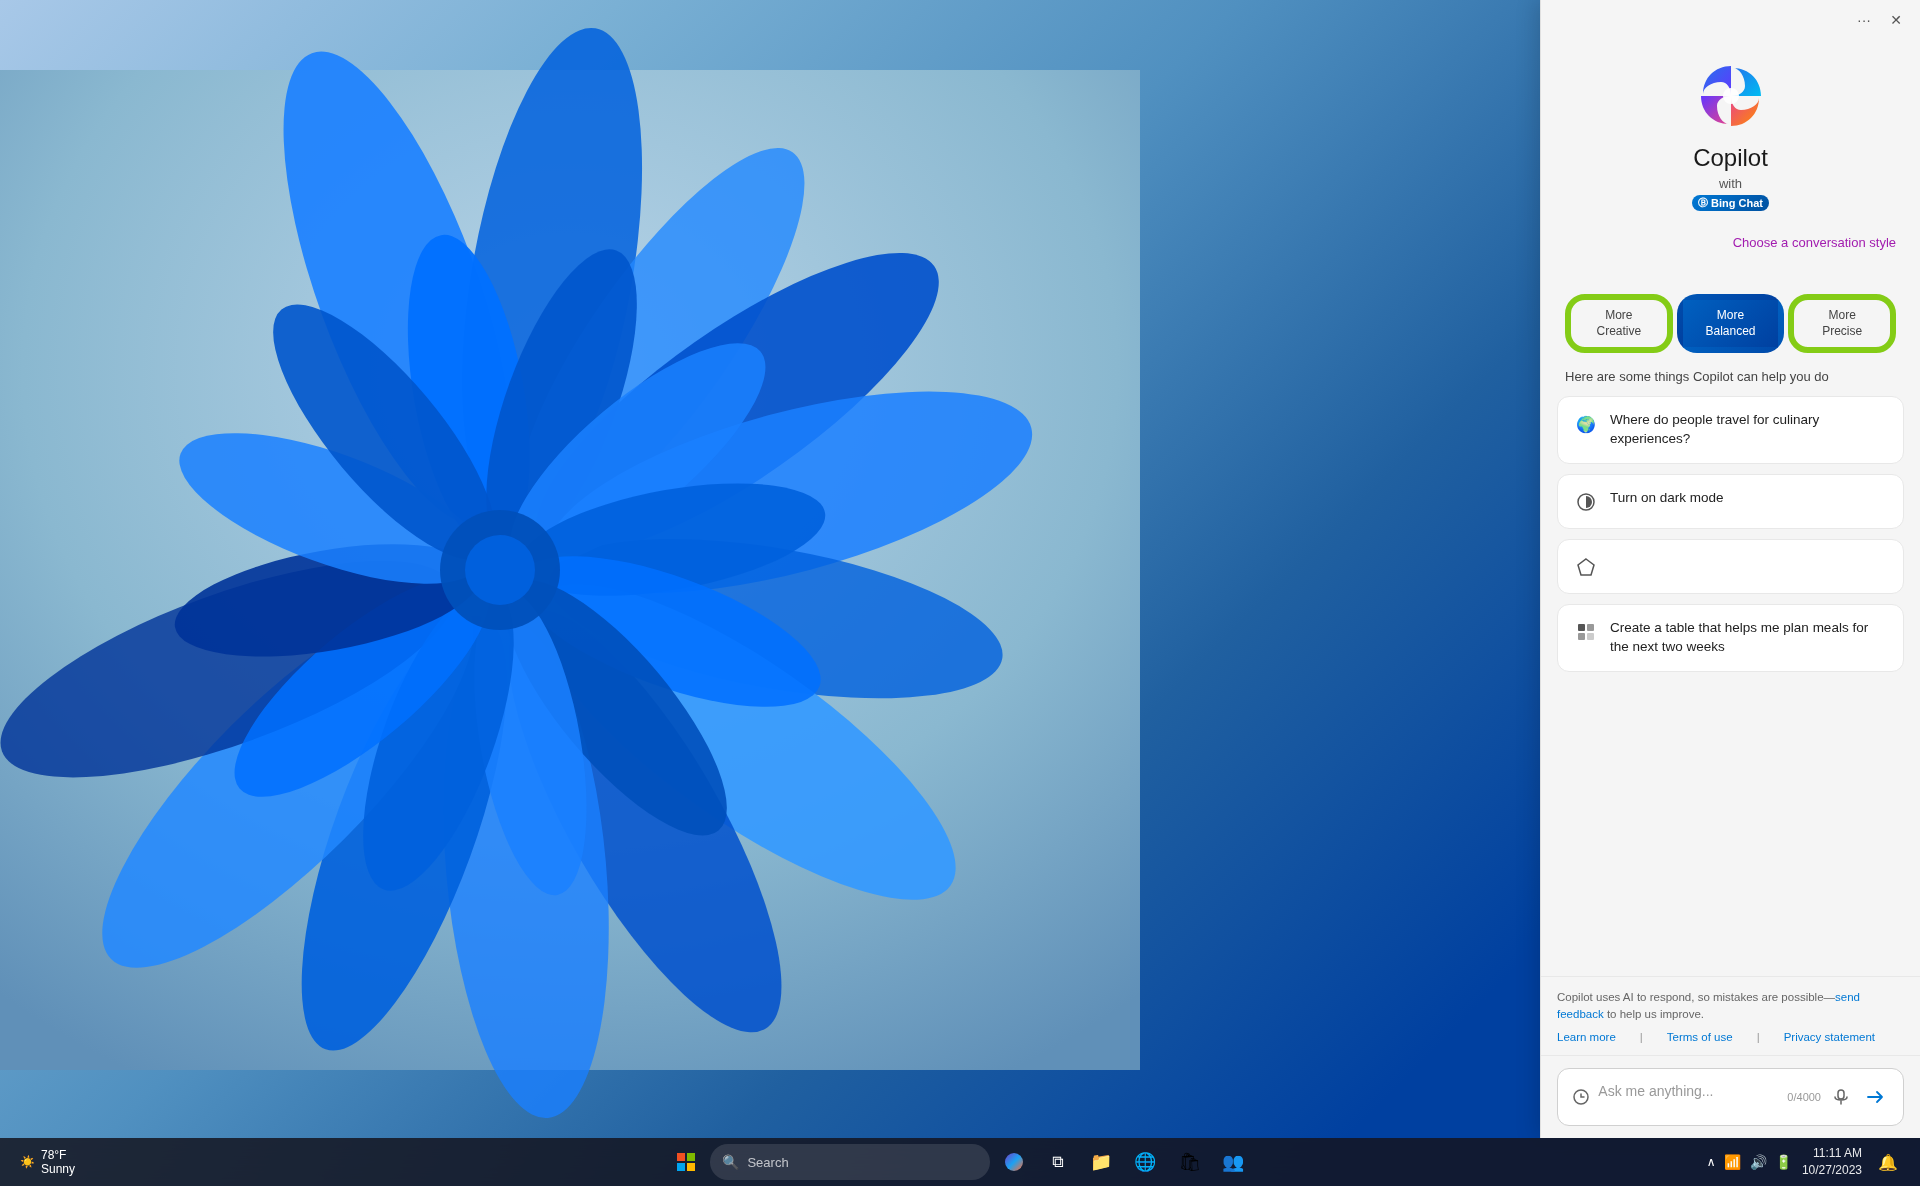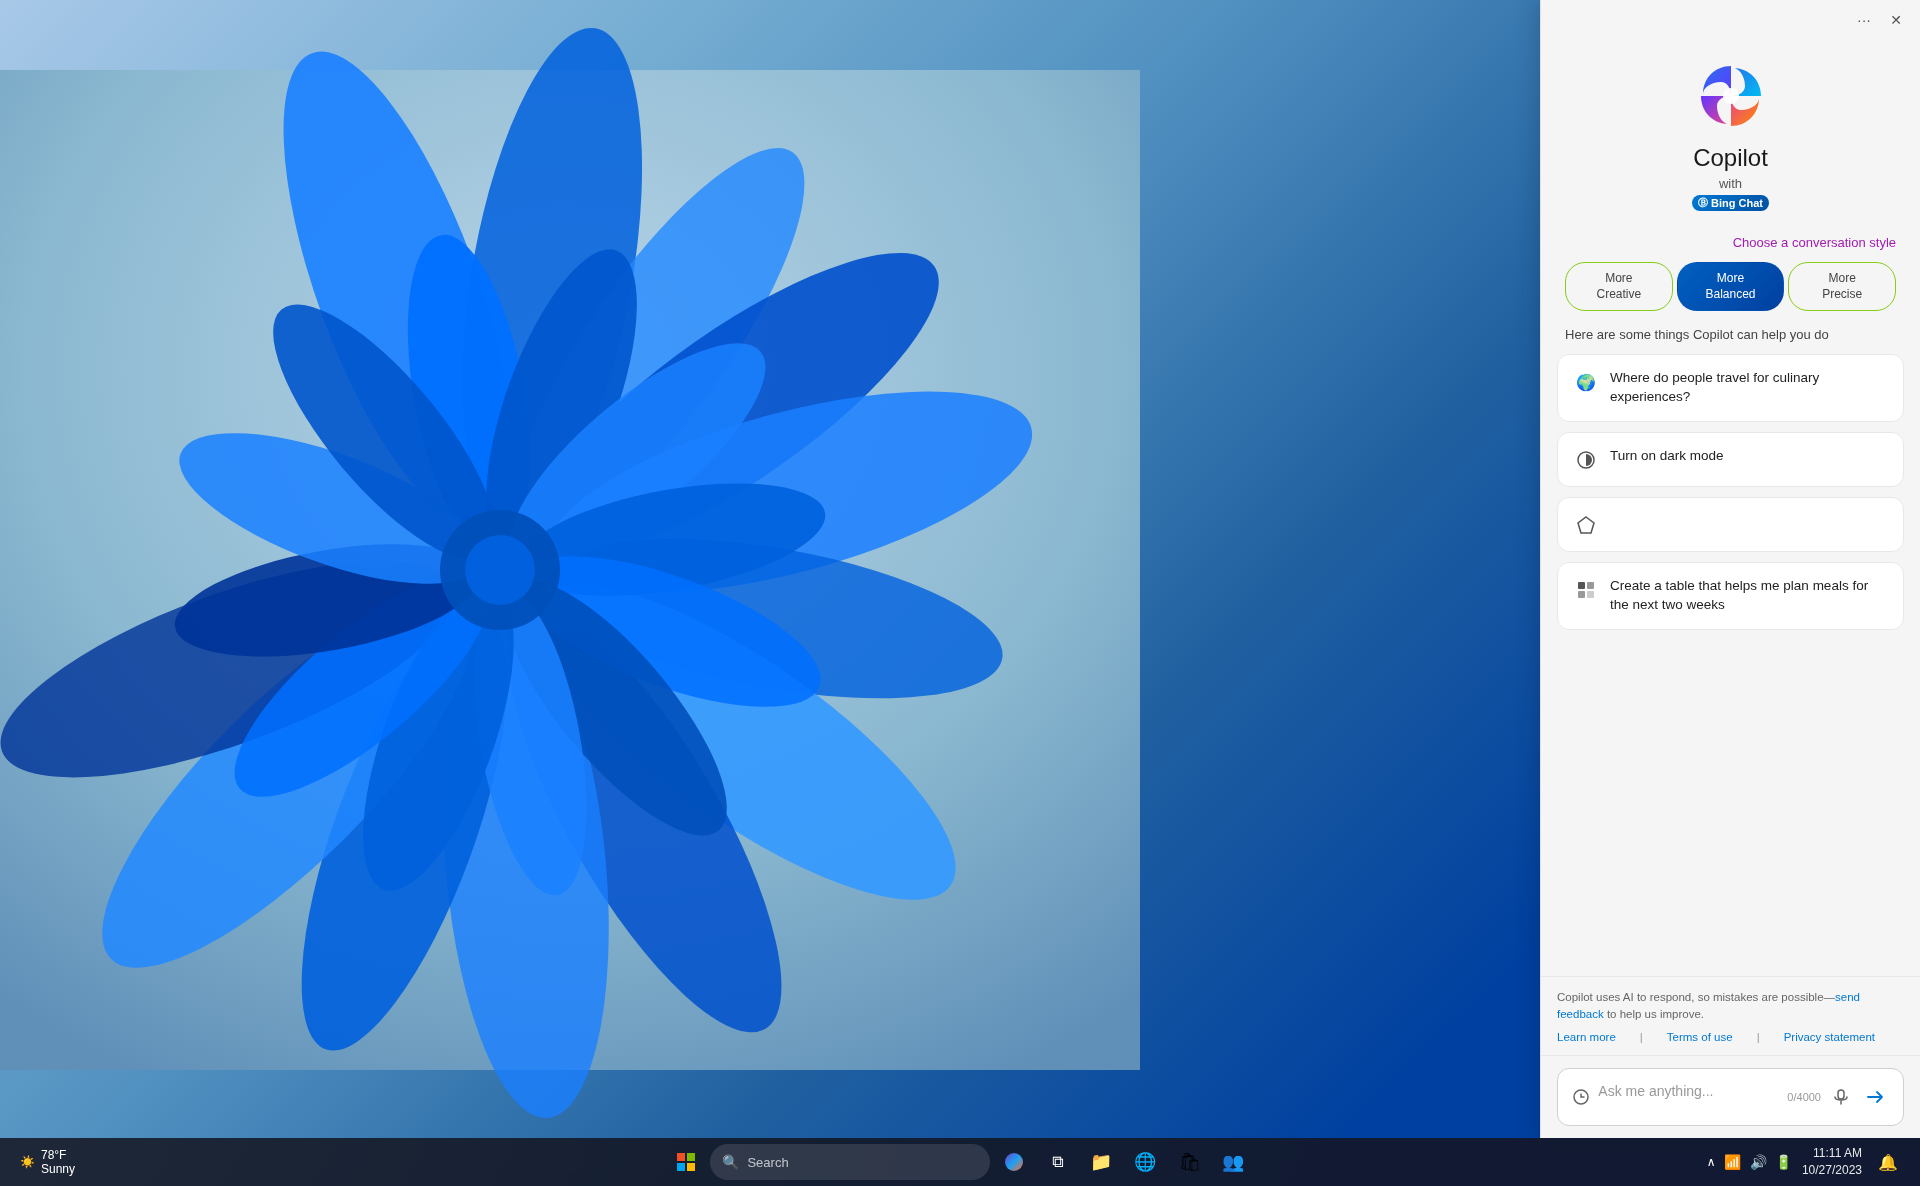--- a/index.html
+++ b/index.html
@@ -207,29 +207,30 @@
 
     .style-buttons {
       display: flex;
       gap: 4px;
       justify-content: center;
     }
 
     .style-btn {
       flex: 1;
       padding: 8px 6px;
-      border: 1px solid #84cc16;
+      border: 6px solid #84cc16;
       border-radius: 20px;
       background: transparent;
       cursor: pointer;
       font-size: 12px;
       color: #444;
       text-align: center;
       line-height: 1.3;
       transition: all 0.2s;
+      margin-top: 32px;
     }
     .style-btn.active {
       background: linear-gradient(135deg, #0060c0, #0040a0);
       color: white;
       border-color: transparent;
     }
 
     #copilot-body {
       flex: 1;
       overflow-y: auto;

